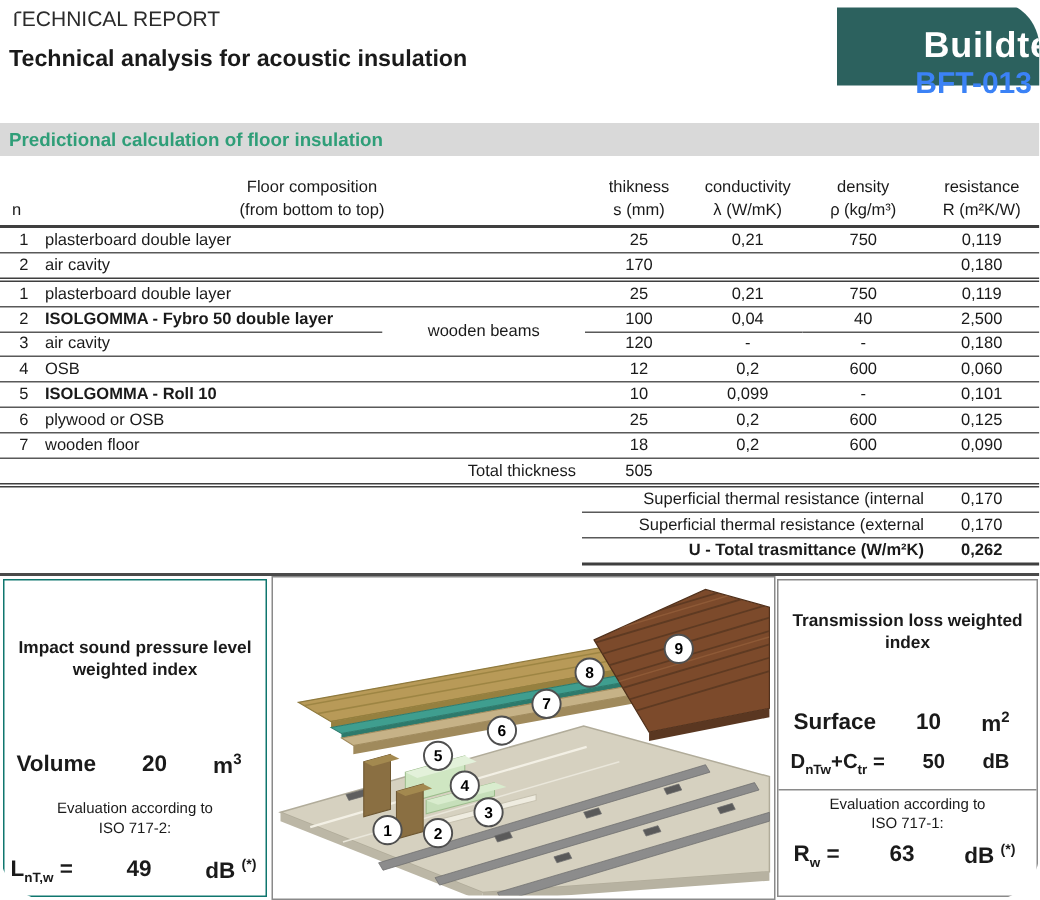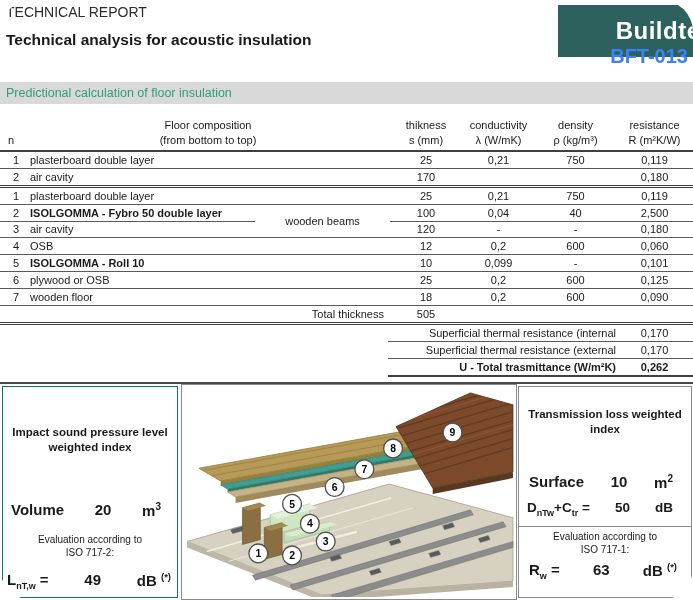--- a/index.html
+++ b/index.html
@@ -11,21 +11,21 @@
   .doc-title    { position:absolute; left:6px; top:31px; font-size:15.5px; font-weight:bold; }
   .logo-box  { position:absolute; left:558px; top:5px; width:130px; height:52px; background:#2c615e;
                color:#fff; display:flex; align-items:center; justify-content:center;
                font-size:24px; font-weight:bold; letter-spacing:0.5px;padding-left:42px; }
   .doc-code  { position:absolute; left:558px; top:45px; width:130px; text-align:right;
                font-size:20px; font-weight:bold; color:#3b82f6; }
 
   
   .section-bar { position:absolute; left:0; top:82px; width:693px; height:22px; background:#d9d9d9;
                  display:flex; align-items:center; }
-  .section-bar span { margin-left:6px; font-size:12.5px; font-weight:normal; color:#2f9e78; }
+  .section-bar span { margin-left:6px; font-size:12.5px; font-weight:bold; color:#2f9e78; }
 
   
   .ftable { position:absolute; left:0; top:118px; width:693px; font-size:11px; }
   .cols { display:grid; grid-template-columns:26px 229px 135px 72px 73px 81px 77px; }
   .thead { border-bottom:2px solid #3f3f3f; padding-bottom:2px; }
   .thead .line { line-height:15px; text-align:center; }
   .h-n    { grid-column:1; align-self:end; text-align:left; padding-left:8px; line-height:15px; }
   .h-comp { grid-column:2/4; text-align:center; }
   .h-th   { grid-column:4; } .h-co { grid-column:5; } .h-de { grid-column:6; } .h-re { grid-column:7; }
   .trow { height:16px; line-height:16px; border-bottom:1px solid #595959; }

